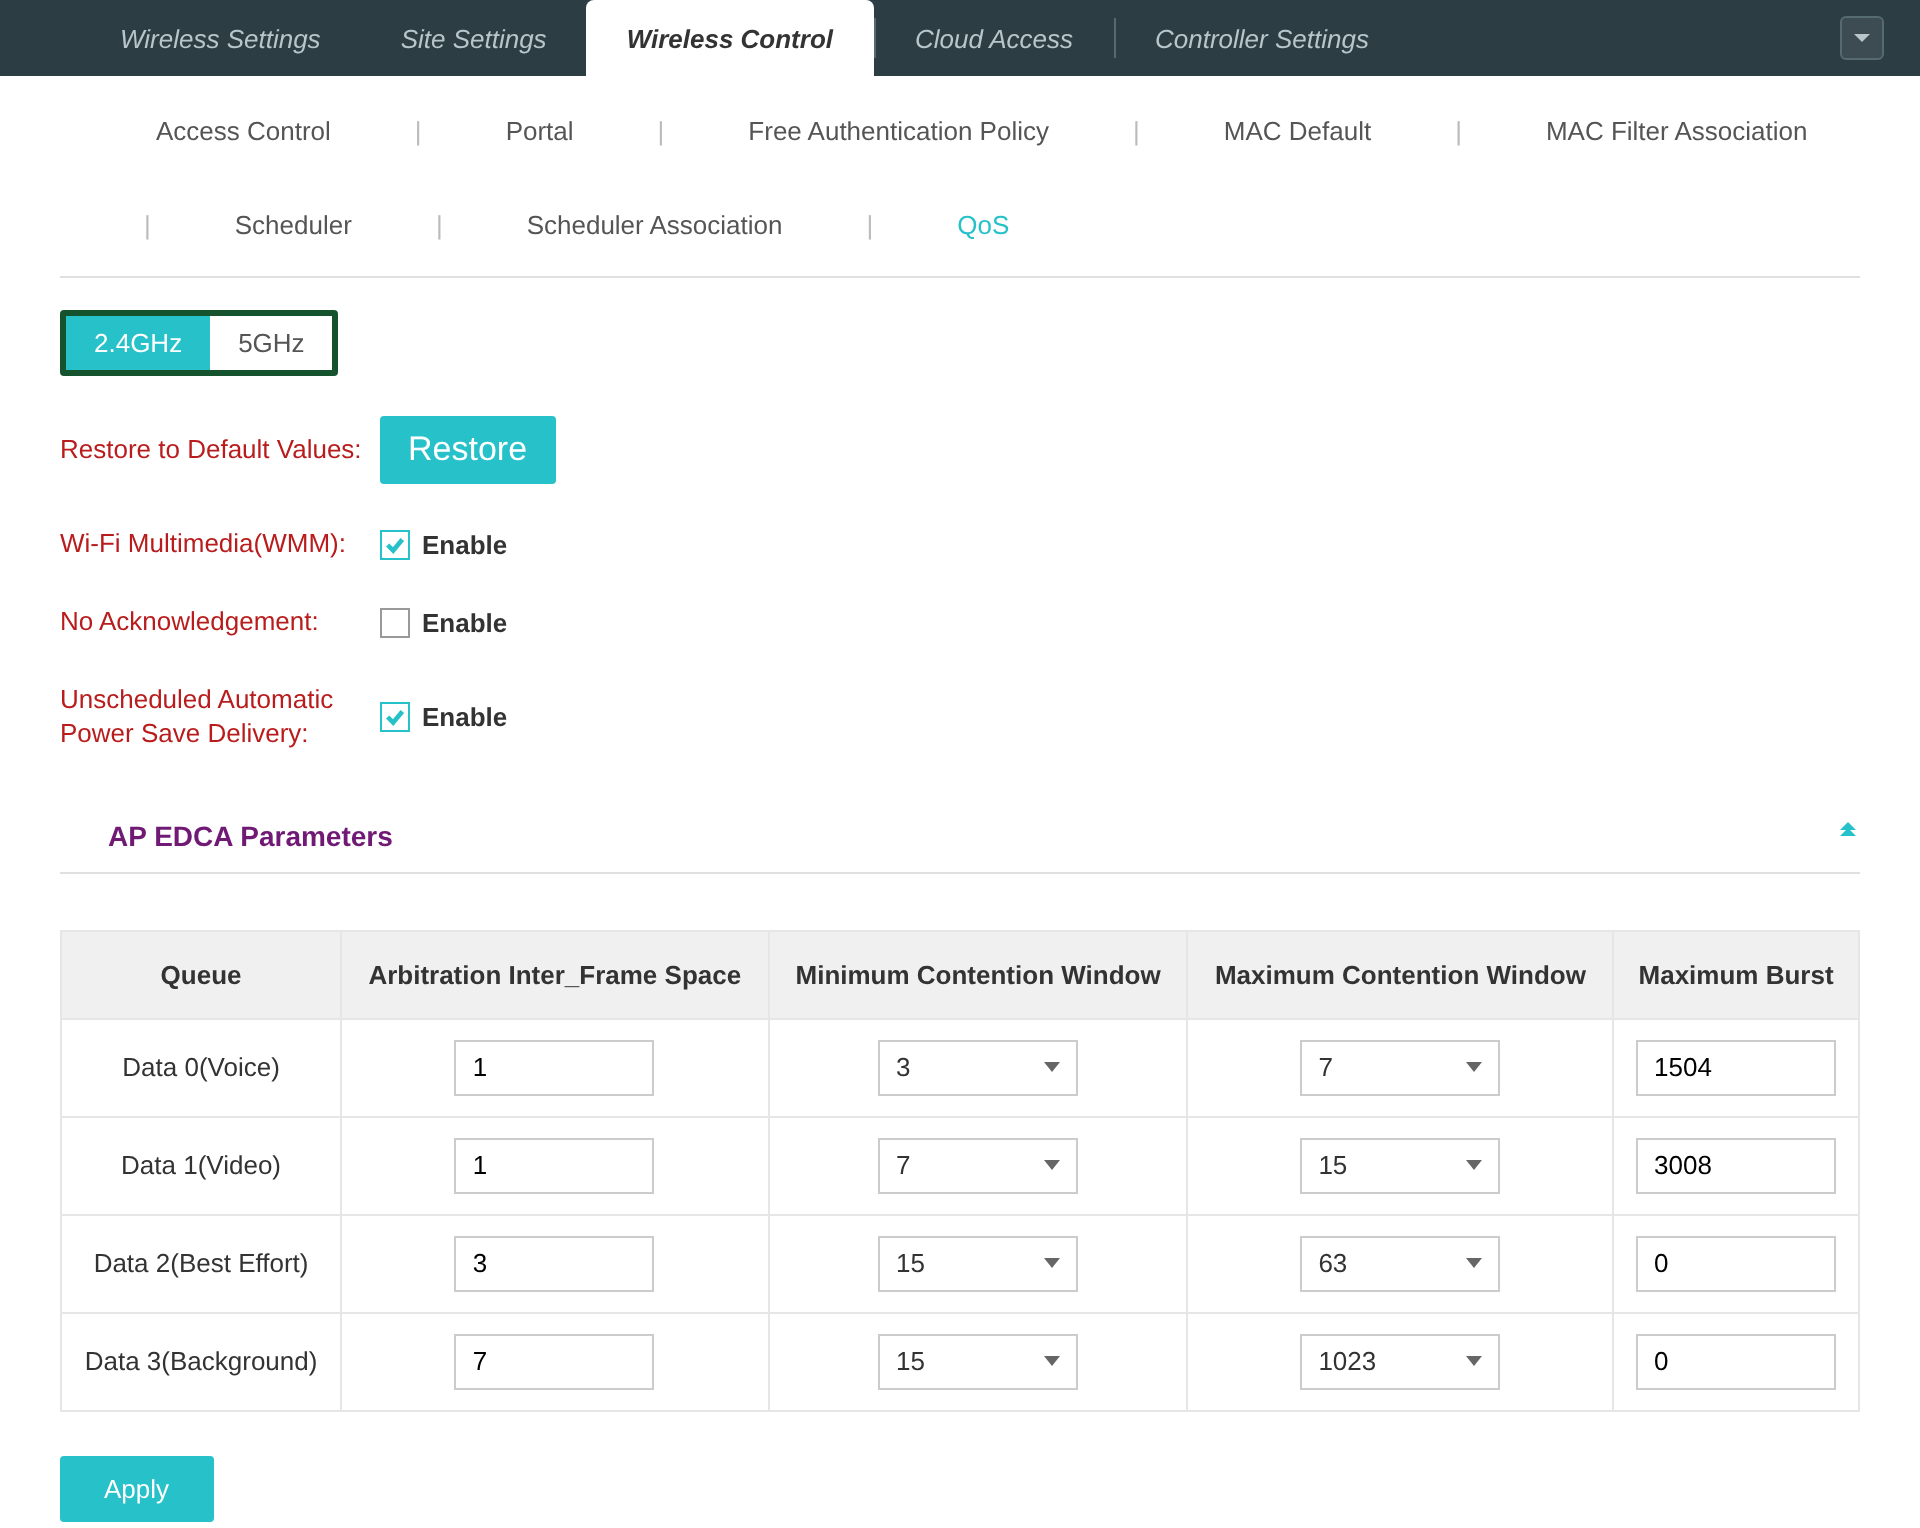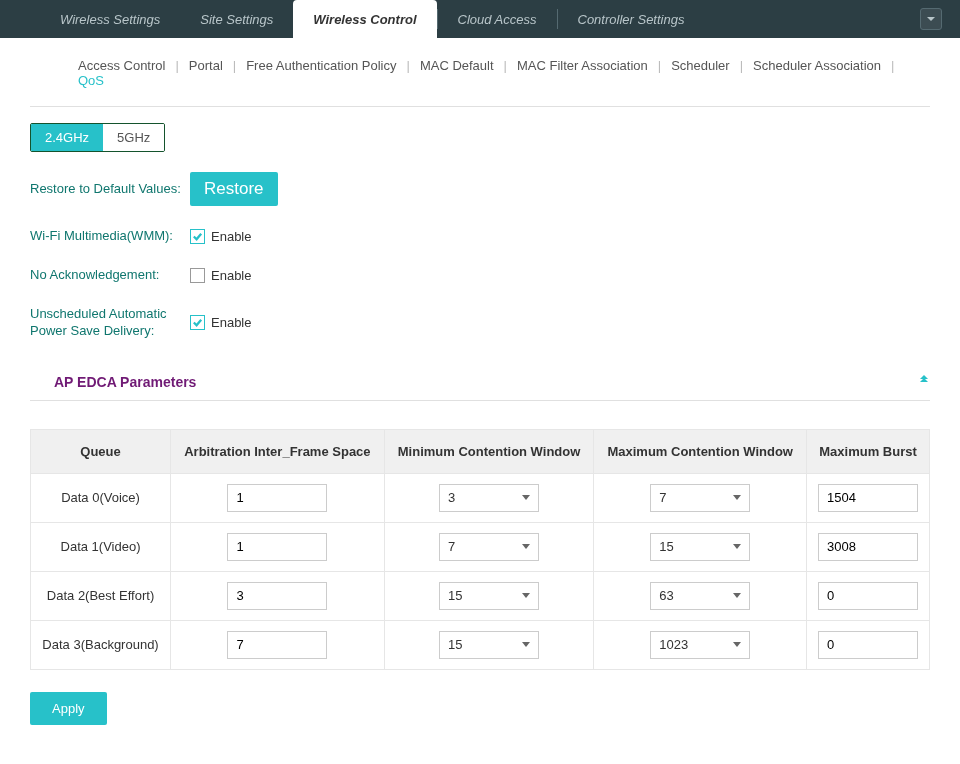--- a/index.html
+++ b/index.html
@@ -7,34 +7,34 @@
 
   .top-nav { background: #2c3e44; height: 38px; display: flex; align-items: center; padding: 0 30px 0 40px; position: relative; }
   .top-nav-item { color: #b8c5c9; padding: 0 20px; height: 38px; display: flex; align-items: center; cursor: pointer; font-size: 13px; font-style: italic; }
   .top-nav-item.active { background: #fff; color: #333; font-weight: bold; border-radius: 4px 4px 0 0; }
   .top-nav .divider { width: 1px; height: 20px; background: #556a71; }
   .top-nav .dropdown-btn { position: absolute; right: 18px; top: 8px; width: 22px; height: 22px; background: #3c4c52; border: 1px solid #556a71; border-radius: 3px; cursor: pointer; display:flex; align-items:center; justify-content:center;}
   .top-nav .dropdown-btn svg { fill: #b8c5c9; width: 10px; height: 10px; }
 
   .content { padding: 0 30px 40px 30px; }
 
-  .sub-nav { display: flex; flex-wrap: wrap; align-items: center; padding: 20px 0 18px 40px; border-bottom: 1px solid #e0e0e0; }
+  .sub-nav { display: flex; flex-wrap: wrap; align-items: center; padding: 20px 0 18px 40px; border-bottom: 1px solid #e0e0e0; gap: 32px; }
   .sub-nav-item { color: #555; padding: 0 8px; cursor: pointer; font-size: 13px; }
   .sub-nav-item.active { color: #27c1c9; }
   .sub-nav .sep { color: #bbb; padding: 0 2px; }
 
-  .band-toggle { margin: 16px 0 20px 0; display: inline-flex; border: 1px solid #14532d; border-radius: 2px; overflow: hidden; }
+  .band-toggle { margin: 16px 0 20px 0; display: inline-flex; border: 3px solid #14532d; border-radius: 2px; overflow: hidden; }
   .band-btn { padding: 6px 14px; font-size: 13px; cursor: pointer; background: #fff; color: #555; }
   .band-btn.active { background: #27c1c9; color: #fff; }
 
   .form-row { display: flex; align-items: center; margin-bottom: 22px; }
-  .form-label { width: 160px; color: #0f766e; font-size: 13px; line-height: 1.3; }
+  .form-label { width: 160px; color: #b91c1c; font-size: 13px; line-height: 1.3; }
   .restore-btn { background: #27c1c9; color: #fff; border: none; padding: 7px 14px; cursor: pointer; font-size: 17px; border-radius: 2px; }
 
-  .checkbox-wrap { display: flex; align-items: center; gap: 6px; }
+  .checkbox-wrap { display: flex; align-items: center; gap: 6px; font-weight: bold; }
   .chk { width: 15px; height: 15px; border: 1px solid #999; cursor: pointer; display:flex; align-items:center; justify-content:center; background:#fff; }
   .chk.checked { border-color: #27c1c9; }
   .chk.checked svg { stroke: #27c1c9; stroke-width: 2.5; fill: none; }
   .chk svg { width: 11px; height: 11px; display:none; }
   .chk.checked svg { display:block; }
   .chk-label { color: #333; }
 
   .section-header { display: flex; justify-content: space-between; align-items: center; padding: 12px 0 10px 0; border-bottom: 1px solid #e0e0e0; cursor: pointer; margin-top: 10px; }
   .section-title { font-size: 14px; font-weight: bold; color: #333; }
   .section-title.teal { color: #701a75; margin-left: 24px; }

